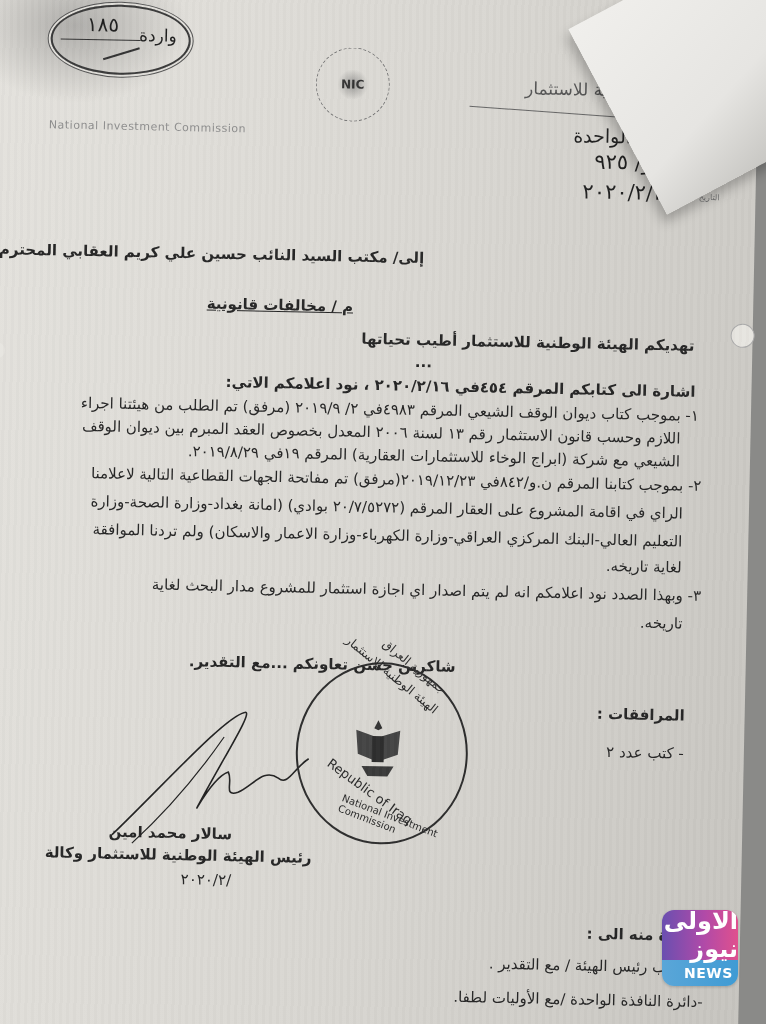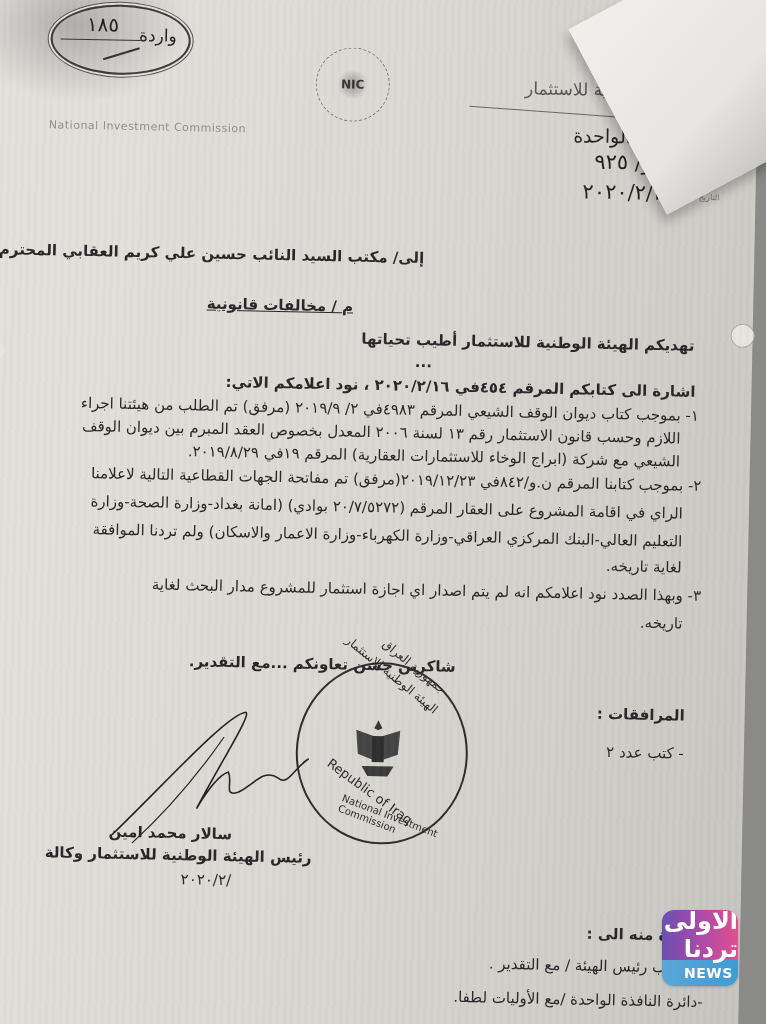--- a/index.html
+++ b/index.html
@@ -168,15 +168,15 @@
   <div class="txt rtl normal" style="right:36px; top:972px;">-- مكتب رئيس الهيئة / مع التقدير .</div>
   <div class="txt rtl normal" style="right:36px; top:1006px;">-دائرة النافذة الواحدة /مع الأوليات لطفا.</div>
 
   <div class="hole" style="left:748px; top:336px;"></div>
   <div class="hole" style="left:6px; top:370px; width:14px; height:14px; border-color:transparent; border-left:2px solid #999;"></div>
 </div>
 
 <div class="corner-sheet"></div>
 
 <div class="wm">
-  <div class="top rtl">الاولى تردنا</div>
+  <div class="top rtl">الاولى نيوز</div>
   <div class="bot">NEWS</div>
 </div>
 
 </body></html>

